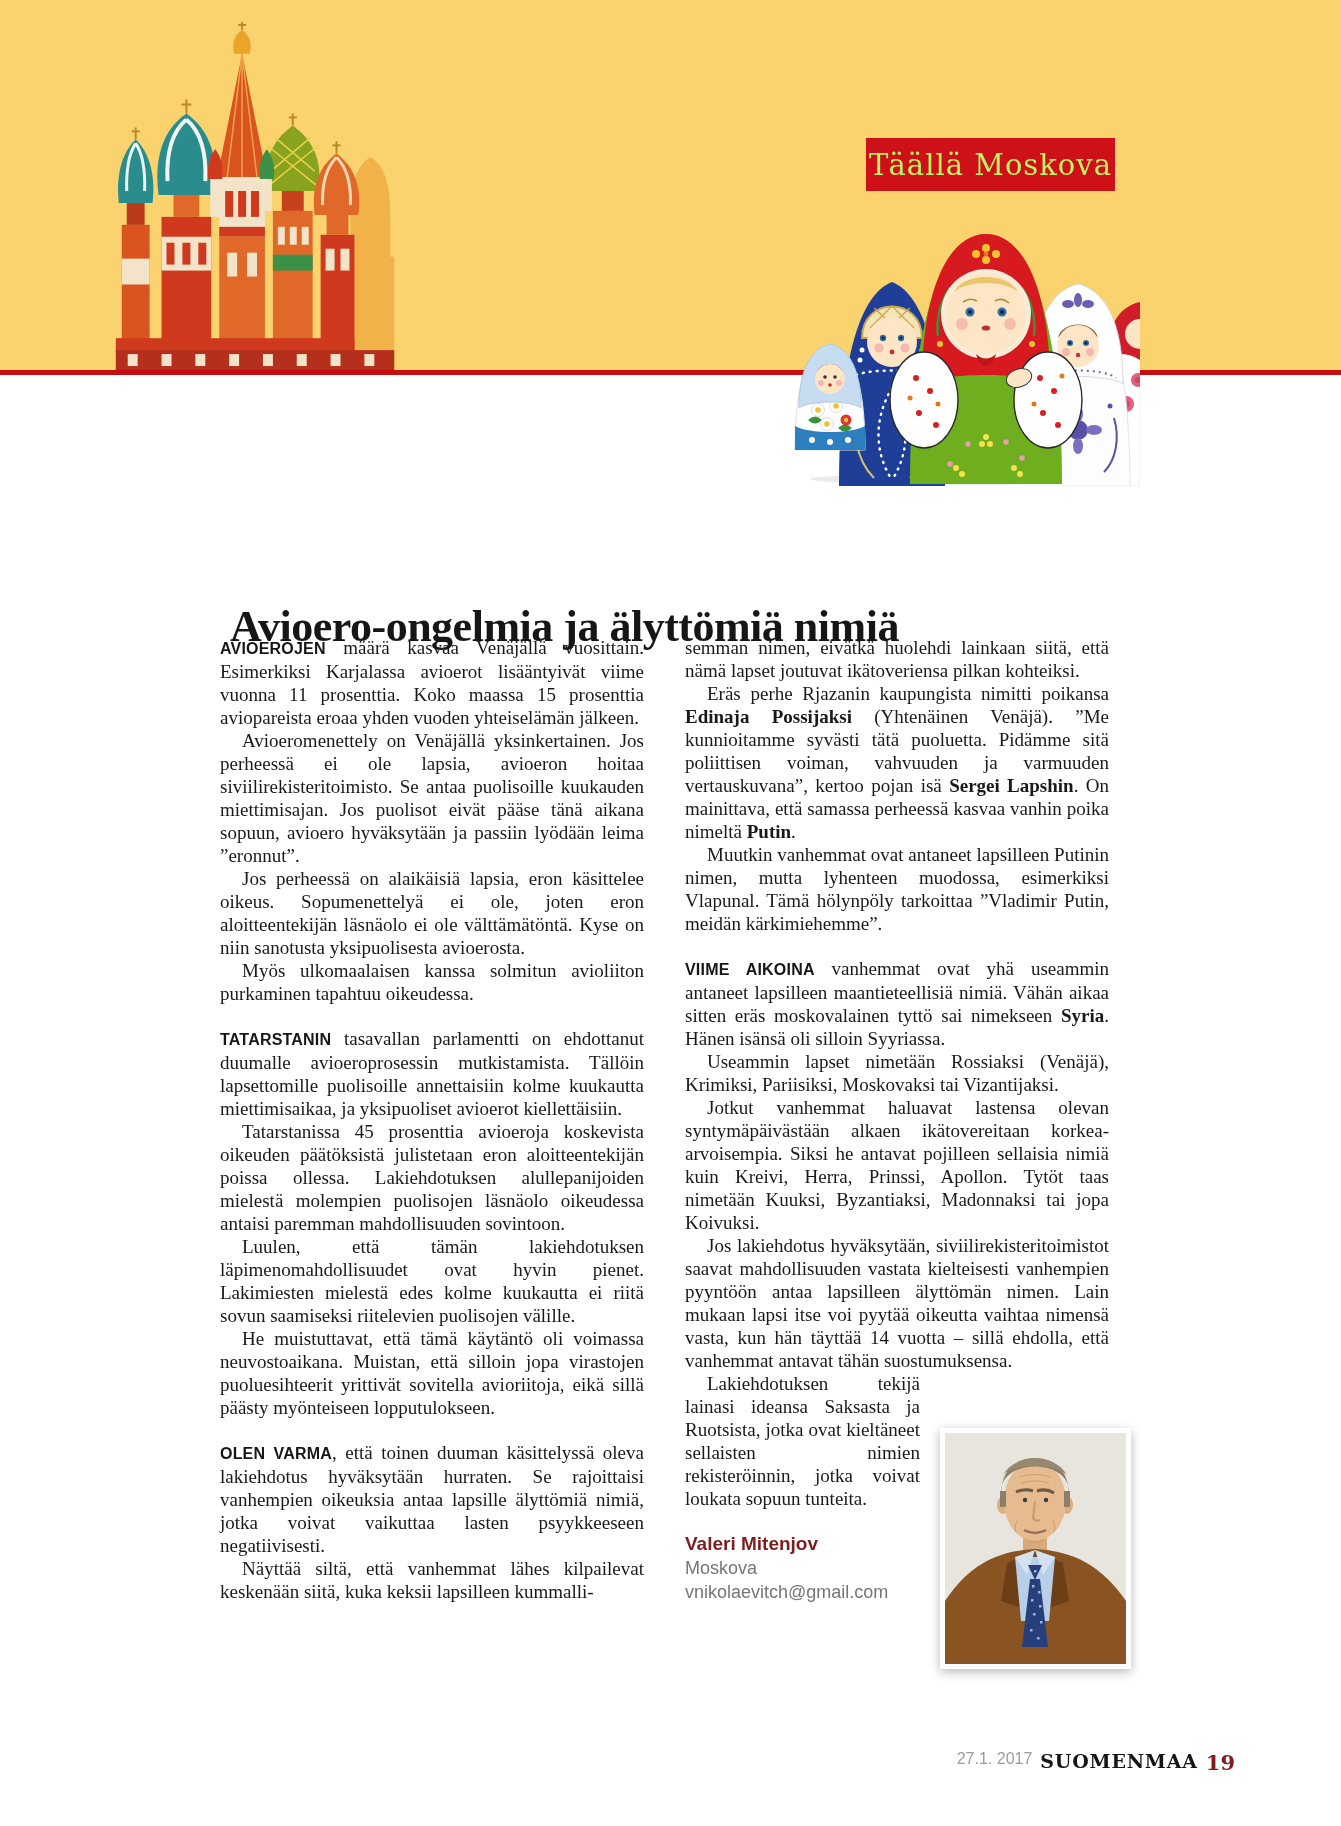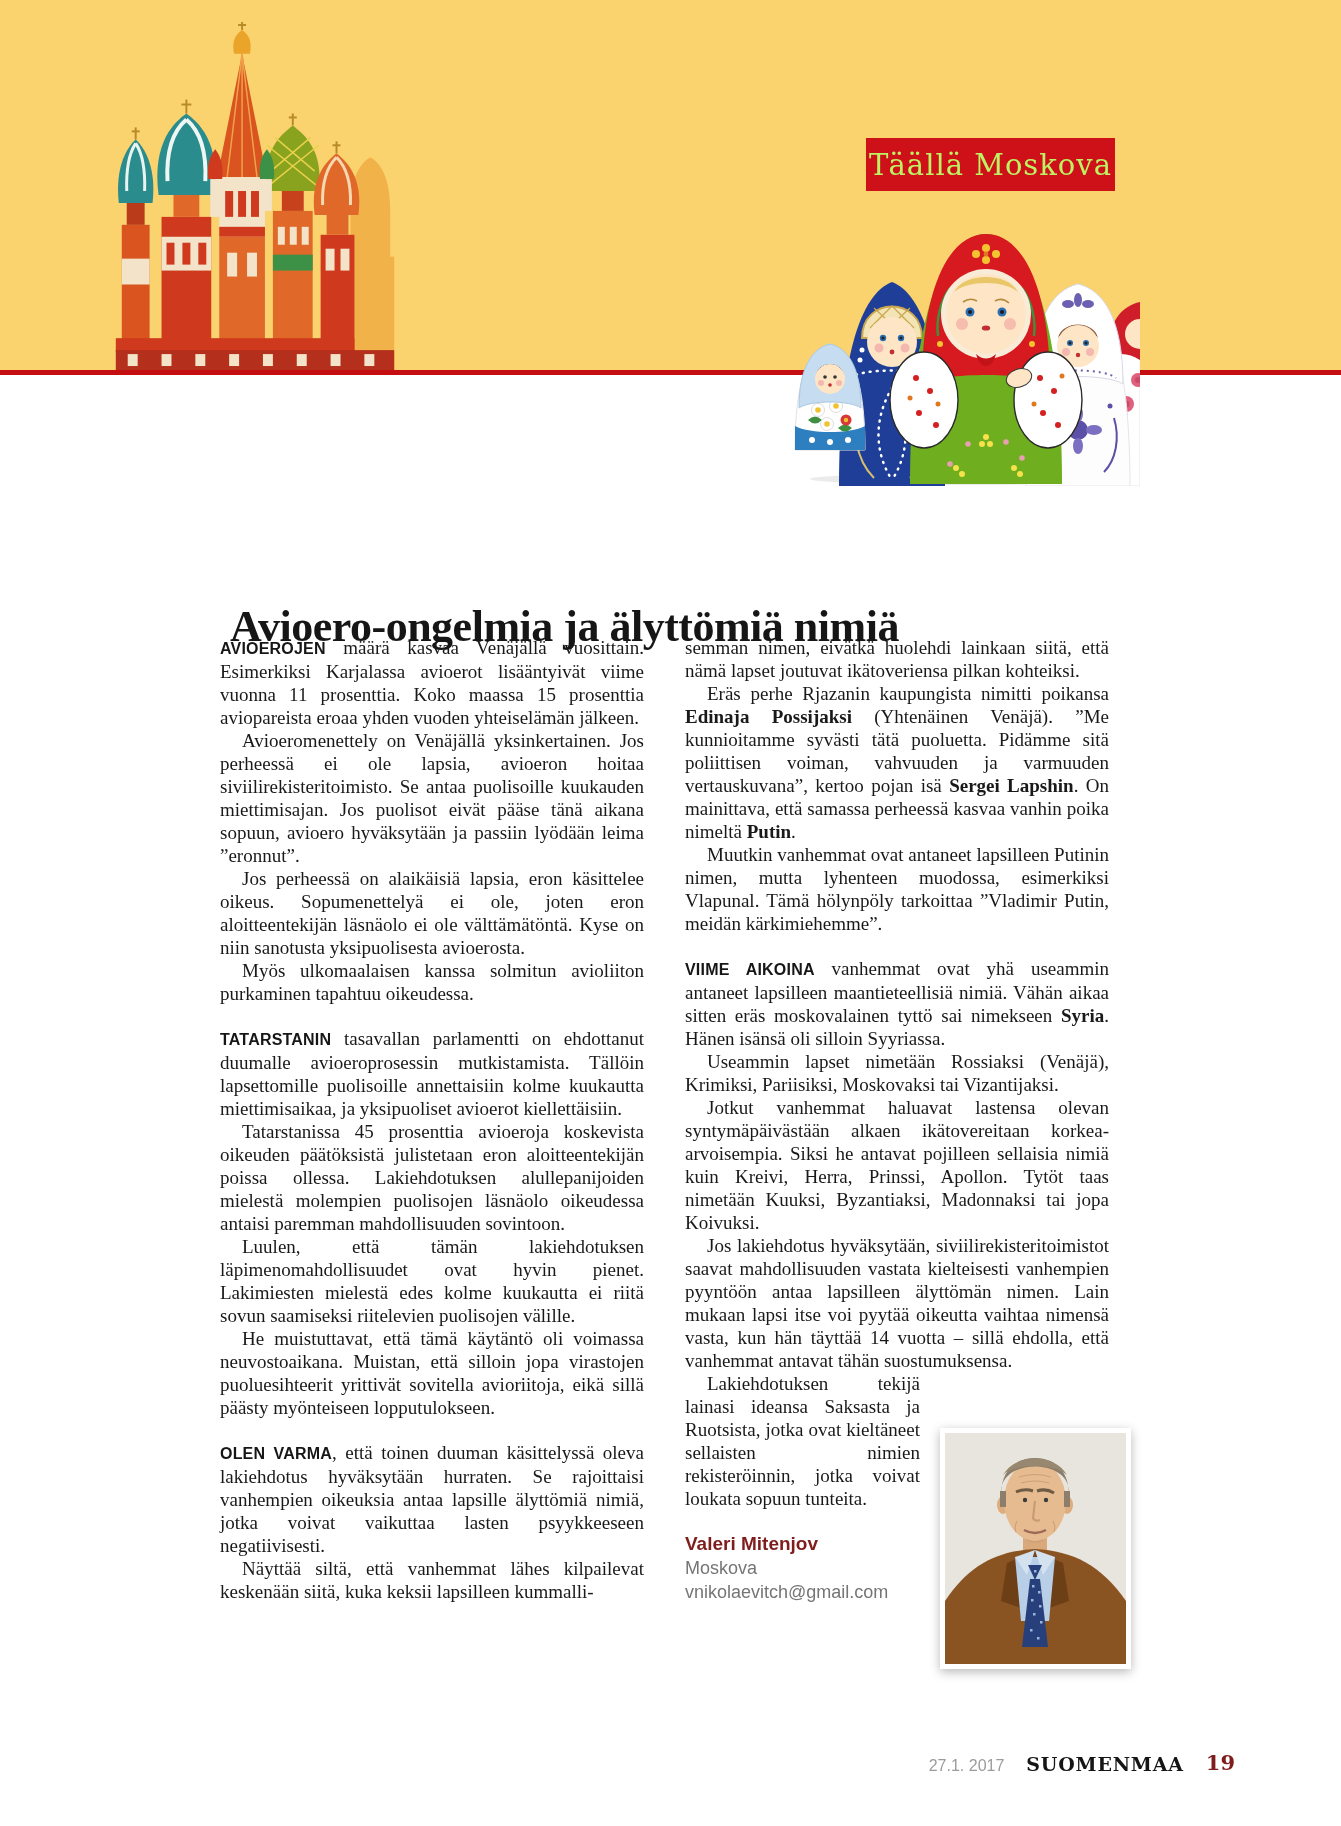--- a/index.html
+++ b/index.html
@@ -31,21 +31,21 @@
 
   .author{margin-top:22px;width:235px;font-family:"Liberation Sans",sans-serif;line-height:24px;}
   .author-name{font-weight:700;font-size:19px;color:#7f1d1d;}
   .author-loc,.author-email{font-size:18px;color:#757575;}
 
   .photo{position:absolute;left:940px;top:1428px;width:191px;height:241px;box-sizing:border-box;
          background:#ffffff;border:5px solid #ffffff;box-shadow:0 3px 10px rgba(0,0,0,0.28);}
   .photo svg{display:block;width:100%;height:100%;}
 
   
-  .footer{position:absolute;top:1750px;right:106px;display:flex;align-items:flex-end;gap:22px;}
+  .footer{position:absolute;top:1750px;right:106px;display:flex;align-items:flex-start;gap:8px;}
   .footer-date{font-family:"Liberation Sans",sans-serif;font-size:16px;color:#9b9b9b;}
   .footer-brand{font-family:"DejaVu Serif",serif;font-weight:700;font-size:19px;
                 letter-spacing:0.8px;color:#151515;}
   .footer-page{font-family:"DejaVu Serif",serif;font-weight:700;font-size:21px;color:#7f1d1d;}
 </style>
 </head>
 <body>
 
 <div class="page">
 

